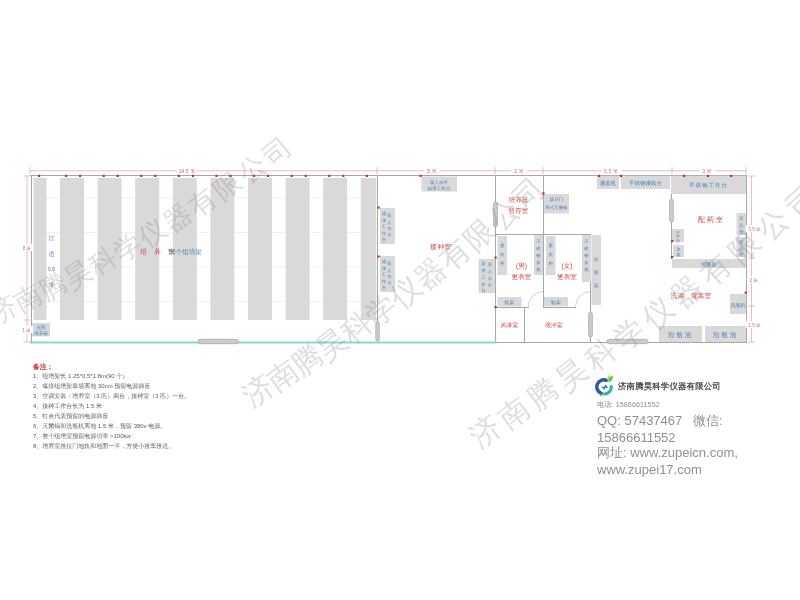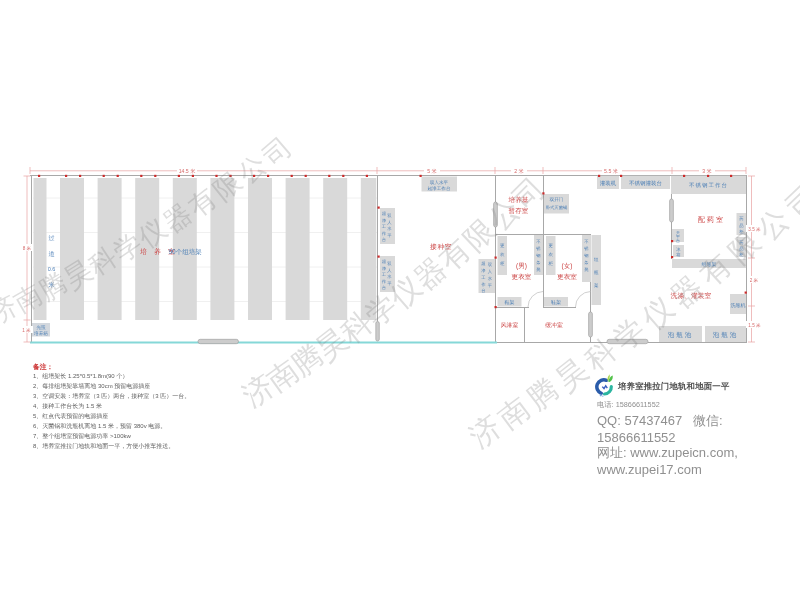--- a/index.html
+++ b/index.html
@@ -414,19 +414,19 @@
 <svg style="position:absolute;left:595px;top:373px;z-index:2" width="20" height="24" viewBox="0 0 20 24">
   <path d="M9.5,21 A7,7 0 0 0 16.3,13.6" fill="none" stroke="#2bb5a0" stroke-width="3.2" stroke-linecap="round"></path>
   <path d="M11.5,7.3 A7,7 0 1 0 6.2,20.3" fill="none" stroke="#2a5caa" stroke-width="3.5" stroke-linecap="round"></path>
   <circle cx="5.8" cy="22.3" r="1.1" fill="#7ba7dc"></circle>
   <circle cx="7.8" cy="23.2" r="0.7" fill="#9db9e8"></circle>
   <path d="M13.2,8.8 Q14.2,3.6 17.8,2.4 Q18,7.2 14.6,9.1 Z" fill="#52c24a"></path>
   <path d="M12.2,7.6 Q12.4,3.4 14.6,1.2 Q15.6,4.4 13.6,7.4 Z" fill="#a8d74f"></path>
   <path d="M7.3,13.6 L9,15.6 L10.7,12.8 L12.3,15.2" fill="none" stroke="#3a5fc0" stroke-width="1.4"></path>
 </svg>
 
-<div style="position:absolute;left:618px;top:380.5px;z-index:2;font-size:8.4px;font-weight:bold;color:#4d4d4d;letter-spacing:0.2px;">培养室推拉门地轨和地面一平</div>
+<div style="position:absolute;left:618px;top:380.5px;z-index:2;font-size:8.4px;font-weight:bold;color:#4d4d4d;letter-spacing:0.2px;">济南腾昊科学仪器有限公司</div>
 
 <div style="position:absolute;left:597px;top:400px;z-index:2;font-size:7.3px;color:#909090;">电话: 15866611552</div>
 
 <div style="position:absolute;left:597px;top:412px;z-index:2;font-size:13px;color:#909090;">QQ: 57437467&nbsp;&nbsp; 微信: 15866611552</div>
 
 <div style="position:absolute;left:597px;top:424px;z-index:2;font-size:13px;color:#909090;margin-top:20px;">网址: www.zupeicn.com, www.zupei17.com</div>
 
 </body></html>

